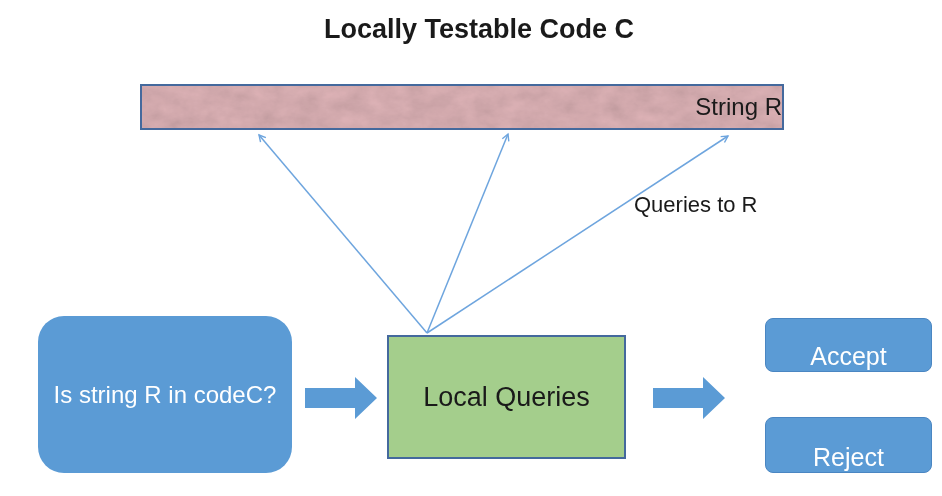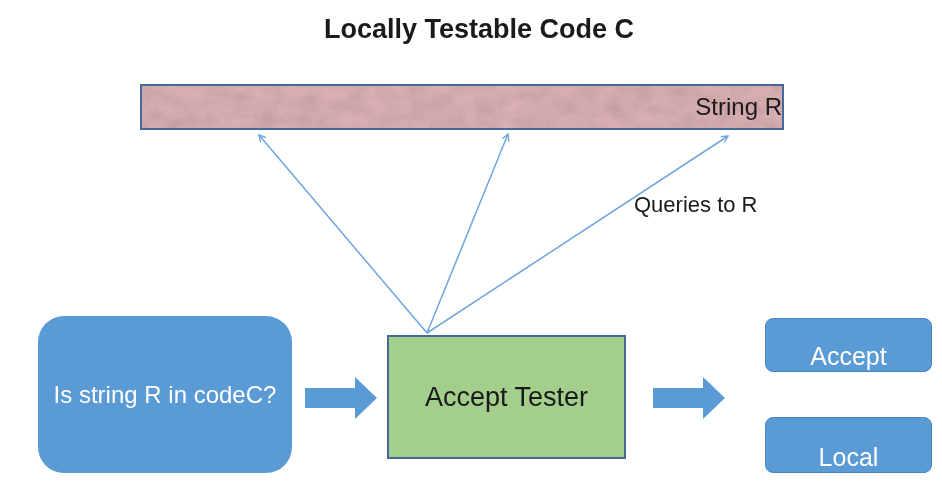--- a/index.html
+++ b/index.html
@@ -104,28 +104,28 @@
   </div>
 
   <div class="queries-label">Queries to R</div>
 
   <div class="question-box">
     <span>Is string R in code</span>
     <span>C?</span>
   </div>
 
   <div class="tester-box">
-    <span>Accept Tester</span>
+    <span>Local Queries</span>
   </div>
 
   <div class="result-box accept-box">
     <span>Accept</span>
   </div>
   <div class="result-box reject-box">
-    <span>Local</span>
+    <span>Reject</span>
   </div>
 
   <svg class="overlay" viewBox="0 0 942 496" xmlns="http://www.w3.org/2000/svg">
     <defs>
       <marker id="openArrow" markerWidth="10" markerHeight="10" refX="7.5" refY="4.5" orient="auto" markerUnits="userSpaceOnUse">
         <path d="M1,1 L7.5,4.5 L1,8" fill="none" stroke="var(--arrow-line)" stroke-width="1.4"></path>
       </marker>
     </defs>
 
     <g stroke="var(--arrow-line)" stroke-width="1.5" fill="none">

